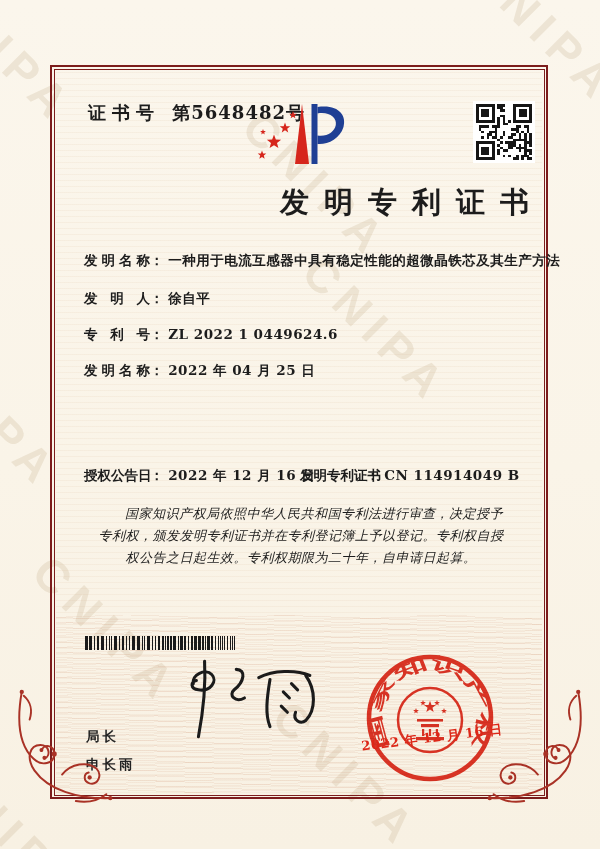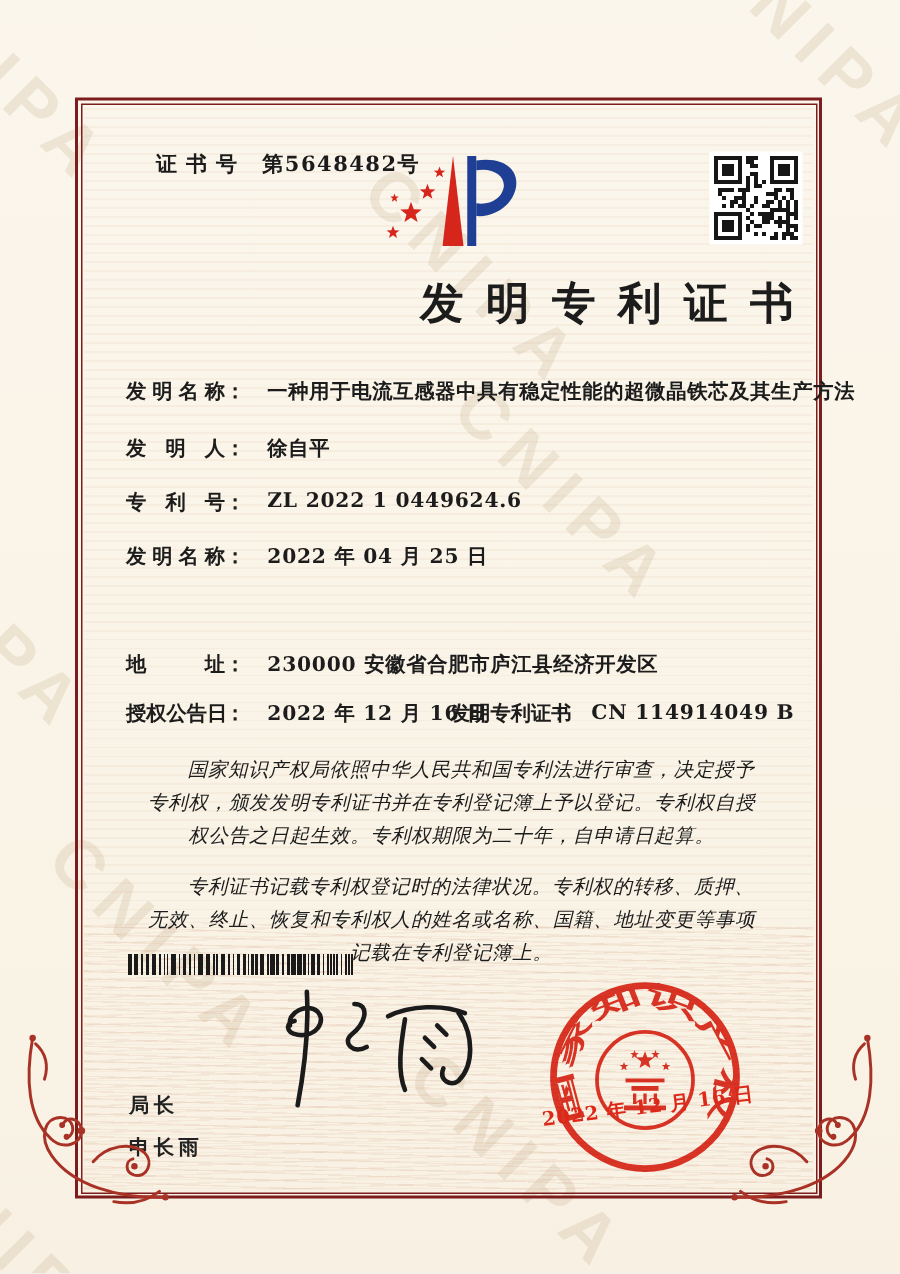--- a/index.html
+++ b/index.html
@@ -19,32 +19,32 @@
   .frame{position:absolute;left:50px;top:65px;width:494px;height:730px;
     border:2.5px solid var(--frame);z-index:1;}
   .frame-inner{position:absolute;inset:1.5px;border:1px solid var(--frame);}
   .texture{position:absolute;inset:4px;
     background:repeating-linear-gradient(0deg,rgba(205,160,120,0.09) 0 1px,transparent 1px 6px);}
   .texture-band{position:absolute;left:4px;right:4px;bottom:4px;height:178px;
     background:
       repeating-linear-gradient(2deg,rgba(206,140,108,0.13) 0 1px,transparent 1px 5px),
       repeating-linear-gradient(-2deg,rgba(206,140,108,0.10) 0 1px,transparent 1px 6px);}
   
-  .certno{position:absolute;left:104px;top:101px;z-index:2;font-size:14px;font-weight:700;}
+  .certno{position:absolute;left:88px;top:101px;z-index:2;font-size:18px;font-weight:700;}
   .certno .lbl{letter-spacing:6px;}
   .certno .val{margin-left:6px;letter-spacing:1px;}
   .logo{position:absolute;left:250px;top:100px;z-index:2;}
   .qr{position:absolute;left:473px;top:101px;z-index:2;background:#fff;padding:3px;line-height:0;}
   .title{position:absolute;left:50px;top:183px;width:494px;z-index:2;text-align:right;
     font-size:29px;font-weight:700;letter-spacing:15px;text-indent:15px;}
   
   .frow{position:absolute;left:84px;z-index:2;font-size:13.5px;font-weight:700;white-space:nowrap;}
   .flabel{display:inline-block;width:66px;text-align:justify;text-align-last:justify;vertical-align:top;}
   .fcolon{display:inline-block;vertical-align:top;}
-  .fvalue{display:inline-block;margin-left:10px;letter-spacing:0.5px;vertical-align:top;text-align:center;}
+  .fvalue{display:inline-block;letter-spacing:0.5px;vertical-align:top;text-align:center;}
   .fpair2{position:absolute;left:216px;top:0;white-space:nowrap;}
   
   .paras{position:absolute;left:84px;top:491px;width:434px;z-index:2;
     font-size:13px;font-style:italic;line-height:22px;letter-spacing:0.5px;}
   .paras p{margin:12px;text-indent:2em;text-align:center;}
   
   .barcode{position:absolute;left:85px;top:636px;z-index:2;line-height:0;}
   
   .signer{position:absolute;left:86px;z-index:2;
     font:700 13.5px "Liberation Sans",sans-serif;letter-spacing:3px;color:#222;margin-top:40px;}
@@ -363,36 +363,31 @@
     <span class="fvalue">徐自平</span>
   </div>
   <div class="frow" style="top:326px;">
     <span class="flabel">专利号</span><span class="fcolon">：</span>
     <span class="fvalue">ZL 2022 1 0449624.6</span>
   </div>
   <div class="frow" style="top:362px;">
     <span class="flabel">发明名称</span><span class="fcolon">：</span>
     <span class="fvalue">2022 年 04 月 25 日</span>
   </div>
-  <div class="frow" style="top:434px;">
-    <span class="flabel">地址</span><span class="fcolon">：</span>
-    <span class="fvalue">230000 安徽省合肥市庐江县经济开发区</span>
-  </div>
   <div class="frow" style="top:467px;width:434px;">
     <span class="flabel">授权公告日</span><span class="fcolon">：</span>
     <span class="fvalue">2022 年 12 月 16 日</span>
     <span class="fpair2">
       <span class="flabel">发明专利证书</span><span class="fcolon">：</span>
       <span class="fvalue">CN 114914049 B</span>
     </span>
   </div>
 
   <div class="paras">
     <p>国家知识产权局依照中华人民共和国专利法进行审查，决定授予专利权，颁发发明专利证书并在专利登记簿上予以登记。专利权自授权公告之日起生效。专利权期限为二十年，自申请日起算。</p>
-    <p>专利证书记载专利权登记时的法律状况。专利权的转移、质押、无效、终止、恢复和专利权人的姓名或名称、国籍、地址变更等事项记载在专利登记簿上。</p>
   </div>
 
   <div class="barcode">
     <svg id="barcode-svg" width="154" height="14" viewBox="0 0 154 14" shape-rendering="crispEdges">
         <rect x="0" y="0" width="3" height="14" fill="#1a1a1a"></rect>
         <rect x="4" y="0" width="3" height="14" fill="#1a1a1a"></rect>
         <rect x="9" y="0" width="1" height="14" fill="#1a1a1a"></rect>
         <rect x="12" y="0" width="2" height="14" fill="#1a1a1a"></rect>
         <rect x="16" y="0" width="3" height="14" fill="#1a1a1a"></rect>
         <rect x="21" y="0" width="1" height="14" fill="#1a1a1a"></rect>

